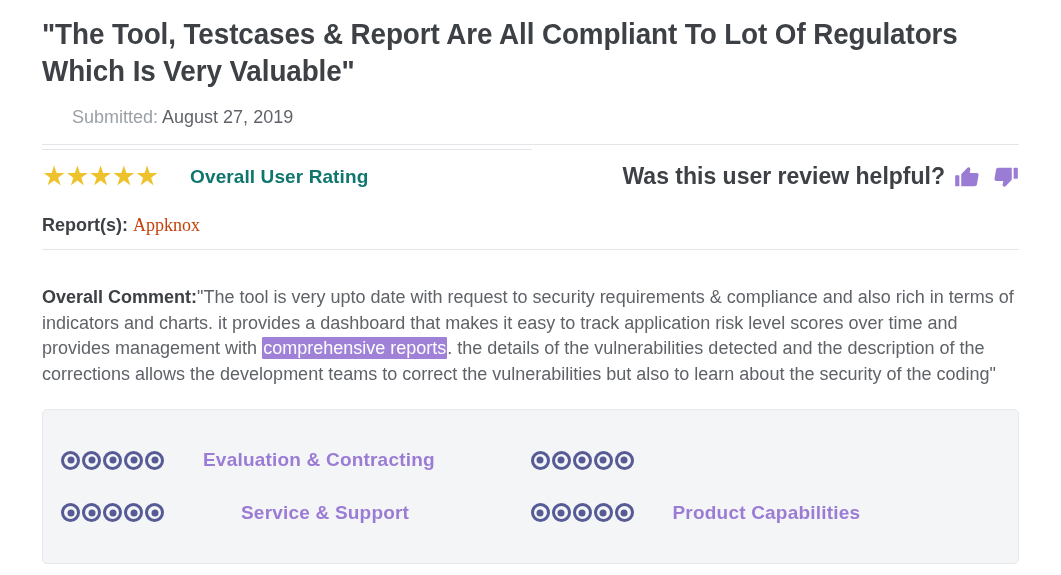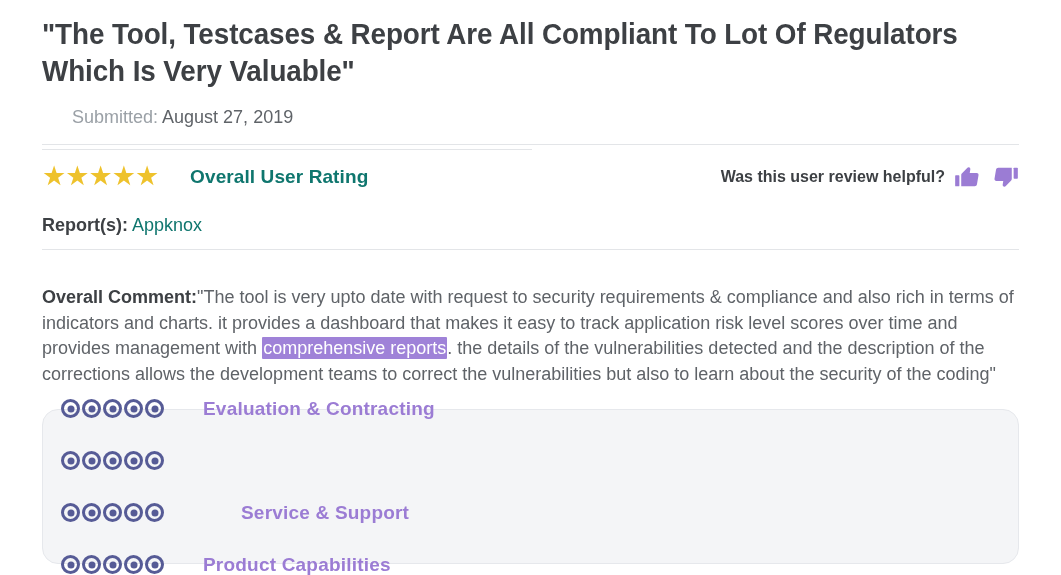--- a/index.html
+++ b/index.html
@@ -90,40 +90,40 @@
     letter-spacing: 0.1px;
   }
   .helpful-block {
     margin-left: auto;
     display: flex;
     align-items: center;
     gap: 9px;
   }
   .helpful-text {
     font-family: "Liberation Sans Narrow", "Liberation Sans", sans-serif;
-    font-size: 16px;
+    font-size: 23px;
     font-weight: bold;
     color: #3d4044;
   }
   .thumb {
     width: 28px;
     height: 28px;
     display: inline-block;
     cursor: pointer;
   }
   .thumb svg { display: block; }
 
   
   .product-row {
     font-size: 18px;
     padding: 12px 0 13px 0;
     width: 977px;
   }
   .product-label { font-weight: bold; color: #3d4044; }
-  .product-value { color: #0f766e; }
+  .product-value { color: #c2410c; font-family: Liberation Serif, serif; }
 
   
   .comment {
     font-size: 18px;
     line-height: 1.44;
     color: #5f6368;
     padding: 17px 0 0 0;
     width: 977px;
     max-width: 977px;
   }
@@ -138,23 +138,23 @@
     border-radius: 1px;
   }
 
   
   .scores-box {
     margin-top: 21px;
     width: 977px;
     height: 155px;
     background: #f4f5f7;
     border: 1px solid #e6e8ec;
-    border-radius: 16px;
+    border-radius: 5px;
     display: grid;
-    grid-template-columns: 1fr;
+    grid-template-columns: 1fr 1fr;
     grid-template-rows: 1fr 1fr;
     align-content: center;
     padding: 24px 18px 24px 18px;
     column-gap: 0px;
   }
   .score-item {
     display: flex;
     align-items: center;
     height: 52px;
   }

